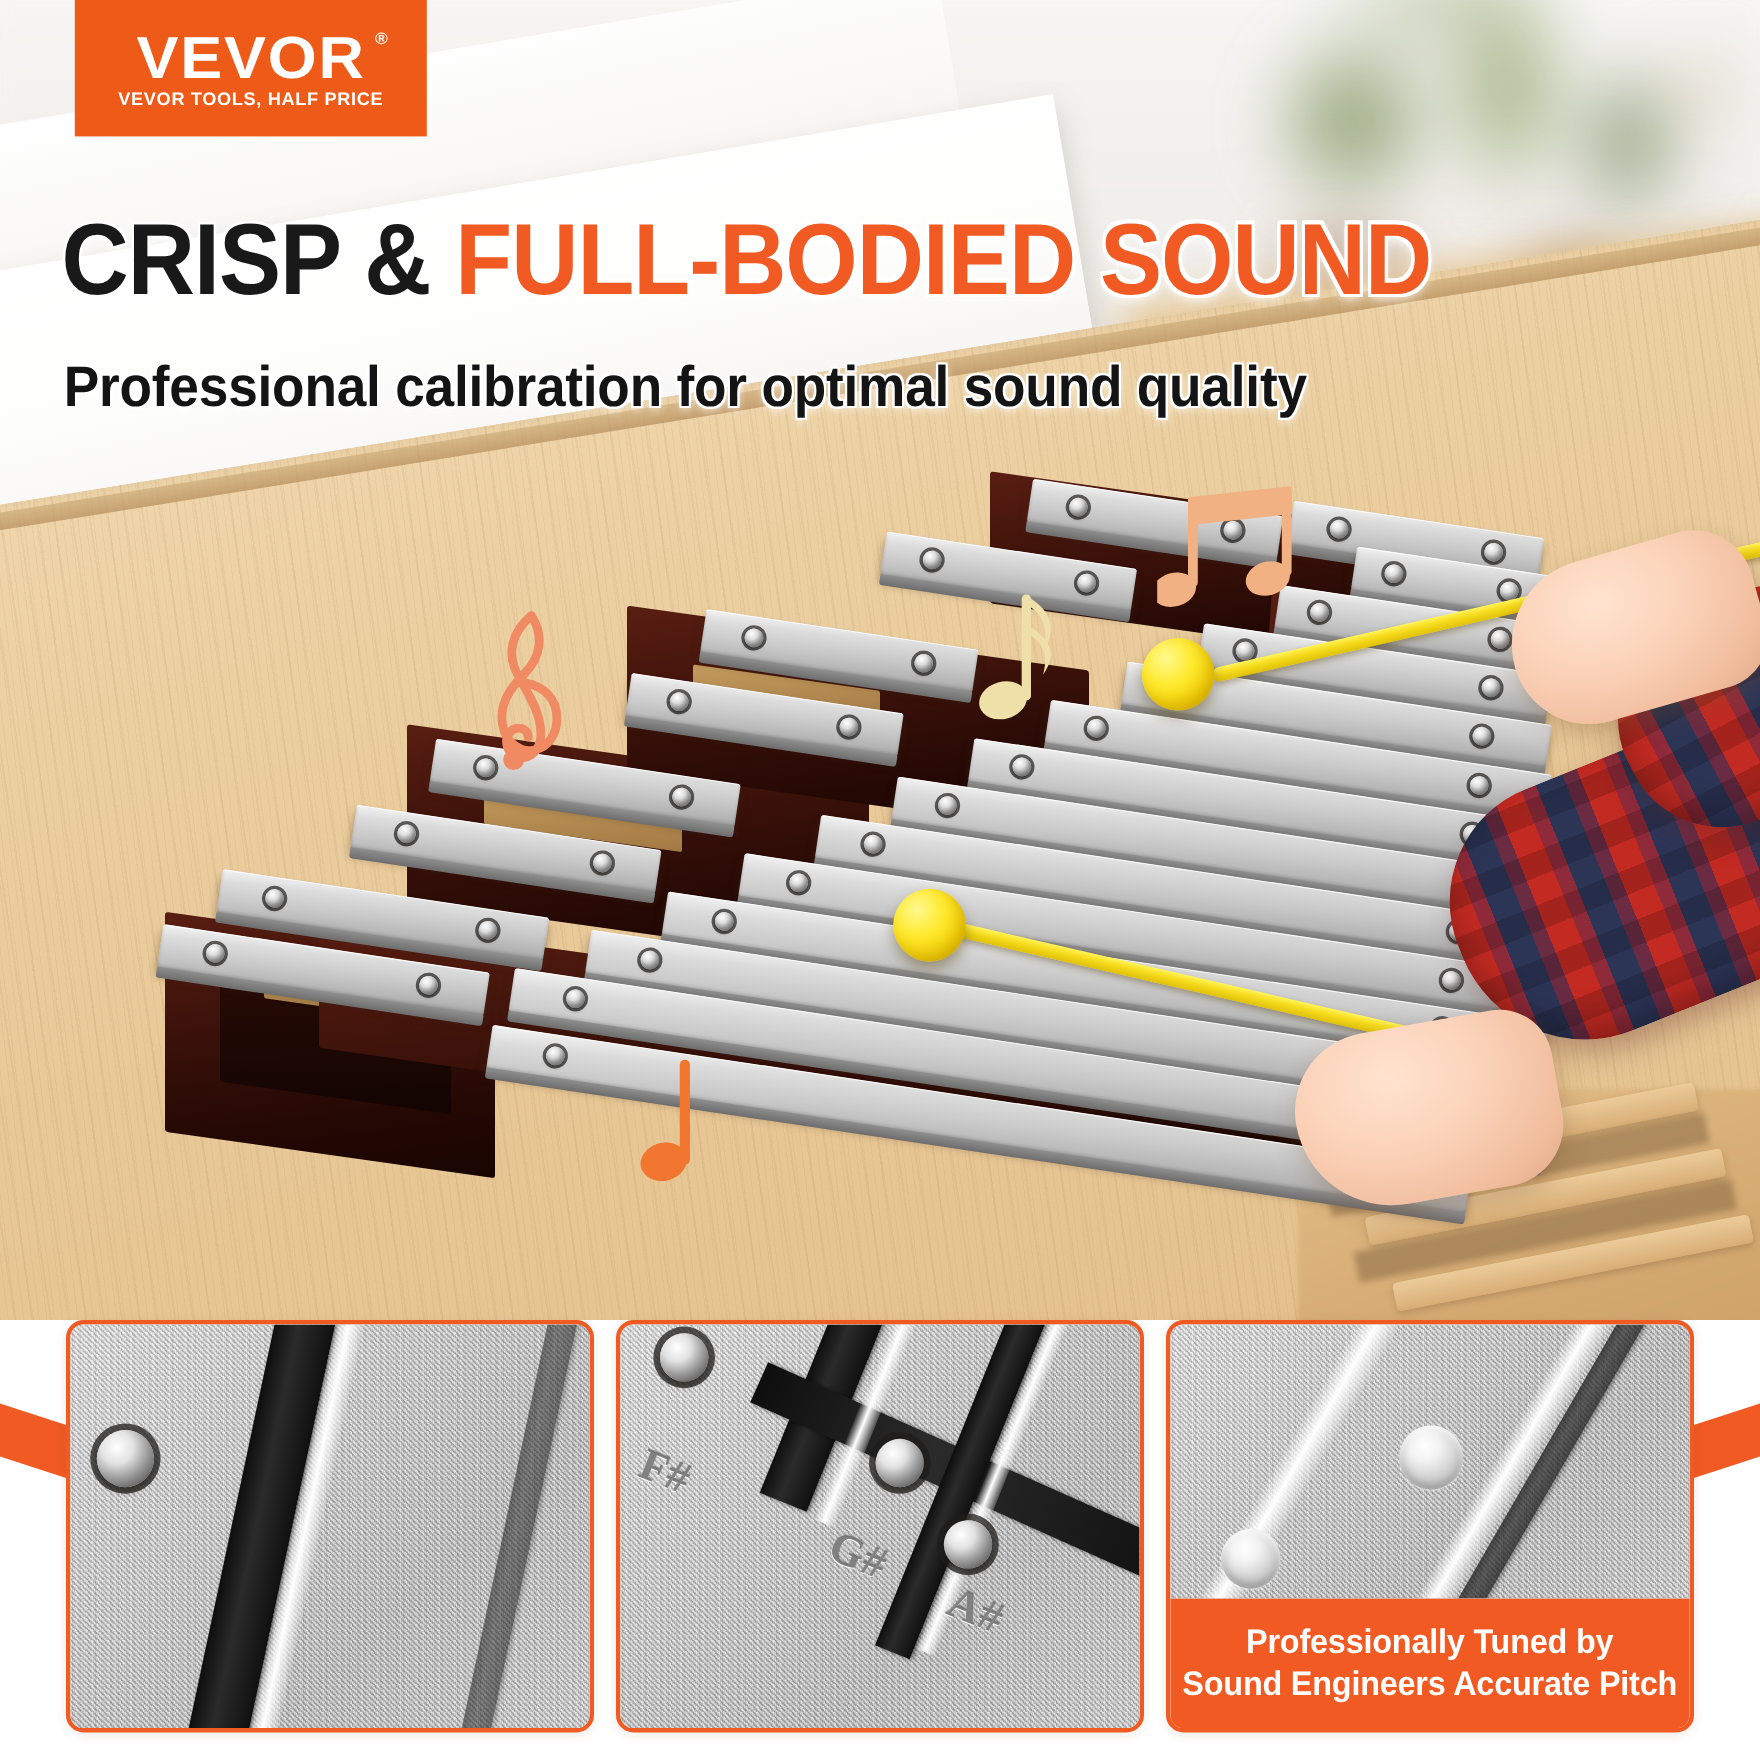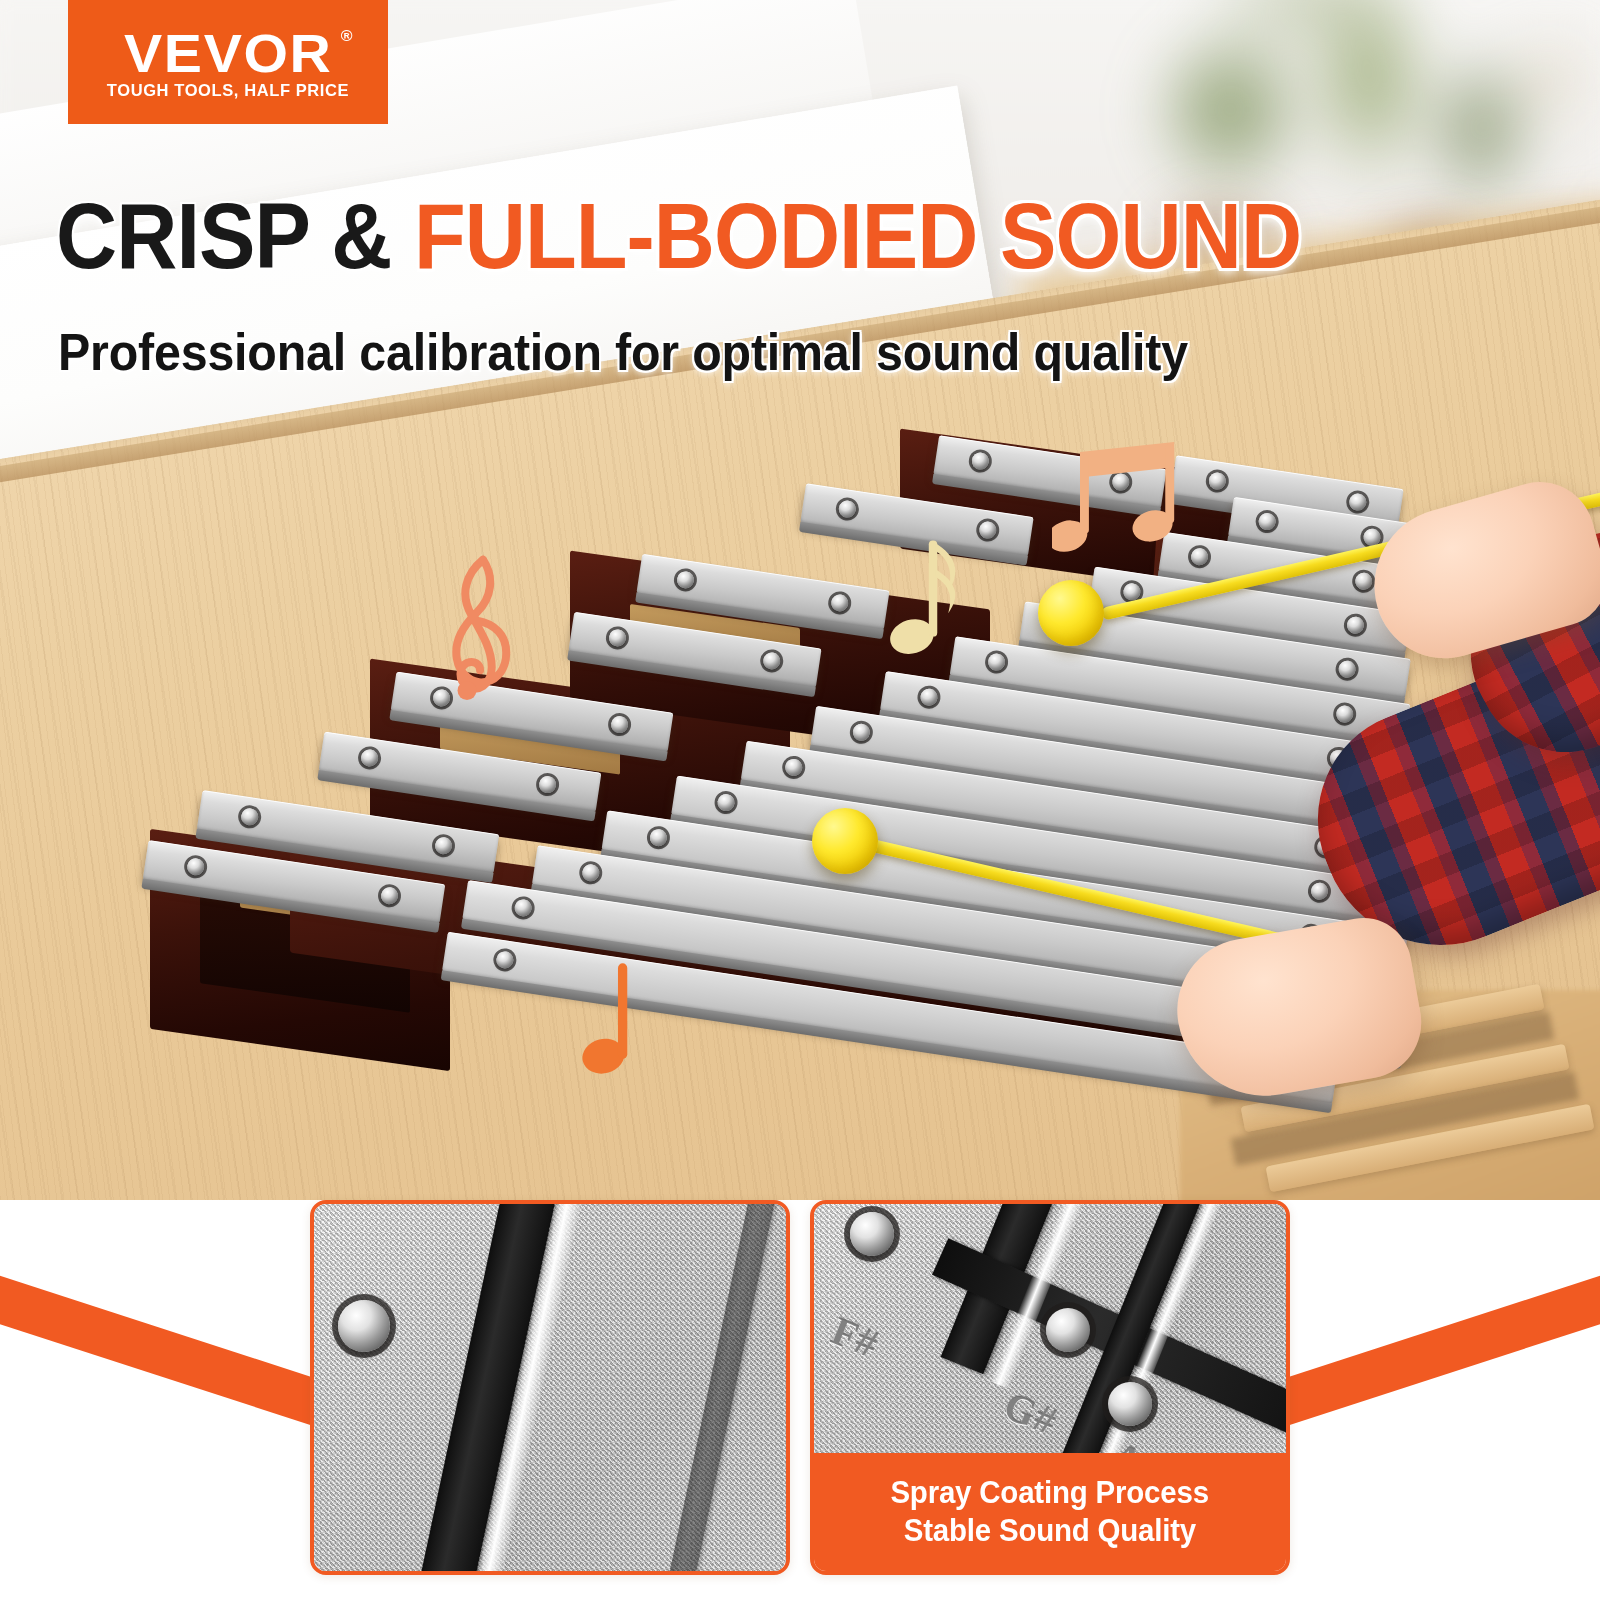--- a/index.html
+++ b/index.html
@@ -460,21 +460,21 @@
       <ellipse cx="17" cy="74" rx="16" ry="13" fill="#F1762F" transform="rotate(-14 17 74)"></ellipse>
       <rect x="28" y="4" width="7" height="72" fill="#F1762F" rx="3.5"></rect>
     </svg>
   </div>
 
   <div class="logo-box">
     <div class="logo-word">
       <span>VEVOR</span>
       <span class="logo-r">®</span>
     </div>
-    <div class="logo-tag">TOUGH TOOLS, HALF PRICE</div>
+    <div class="logo-tag">VEVOR TOOLS, HALF PRICE</div>
   </div>
 
   <div class="headline">
     <span class="h-black">CRISP &amp; </span><span class="h-orange">FULL-BODIED SOUND</span>
   </div>
   <div class="subhead">Professional calibration for optimal sound quality</div>
 
   <div class="bottom"></div>
   <div class="chevron-band">
     <div class="chev-left"></div>
@@ -501,21 +501,31 @@
         <div class="groove" style="left:292px;top:-20px;width:34px;height:330px;transform:rotate(22deg);"></div>
         <div class="shine" style="left:222px;top:-60px;width:20px;height:250px;transform:rotate(22deg);"></div>
         <div class="shine" style="left:330px;top:-20px;width:18px;height:330px;transform:rotate(22deg);"></div>
         <div class="rivet" style="left:36px;top:8px;width:44px;height:44px;"></div>
         <div class="rivet" style="left:232px;top:104px;width:44px;height:44px;"></div>
         <div class="rivet" style="left:294px;top:178px;width:44px;height:44px;"></div>
         <div class="engrave" style="left:18px;top:110px;transform:rotate(22deg);">F#</div>
         <div class="engrave" style="left:190px;top:186px;transform:rotate(22deg);">G#</div>
         <div class="engrave" style="left:298px;top:236px;transform:rotate(22deg);">A#</div>
       </div>
+    </div>
+
+    <div class="card">
+      <div class="card-photo">
+        <div class="alu"></div>
+        <div class="shine" style="left:86px;top:-60px;width:34px;height:420px;transform:rotate(30deg);"></div>
+        <div class="shine" style="left:300px;top:-90px;width:30px;height:420px;transform:rotate(30deg);"></div>
+        <div class="groove" style="left:338px;top:-90px;width:22px;height:420px;transform:rotate(30deg);opacity:.7;"></div>
+        <div class="dimple" style="left:208px;top:92px;width:58px;height:58px;"></div>
+        <div class="dimple" style="left:46px;top:186px;width:54px;height:54px;"></div>
+      </div>
       <div class="card-caption">
-        <span>Spray Coating Process</span>
-        <span>Stable Sound Quality</span>
+        <span>Professionally Tuned by</span>
+        <span>Sound Engineers Accurate Pitch</span>
       </div>
     </div>
-
 
   </div>
 </div>
 
 </body></html>

